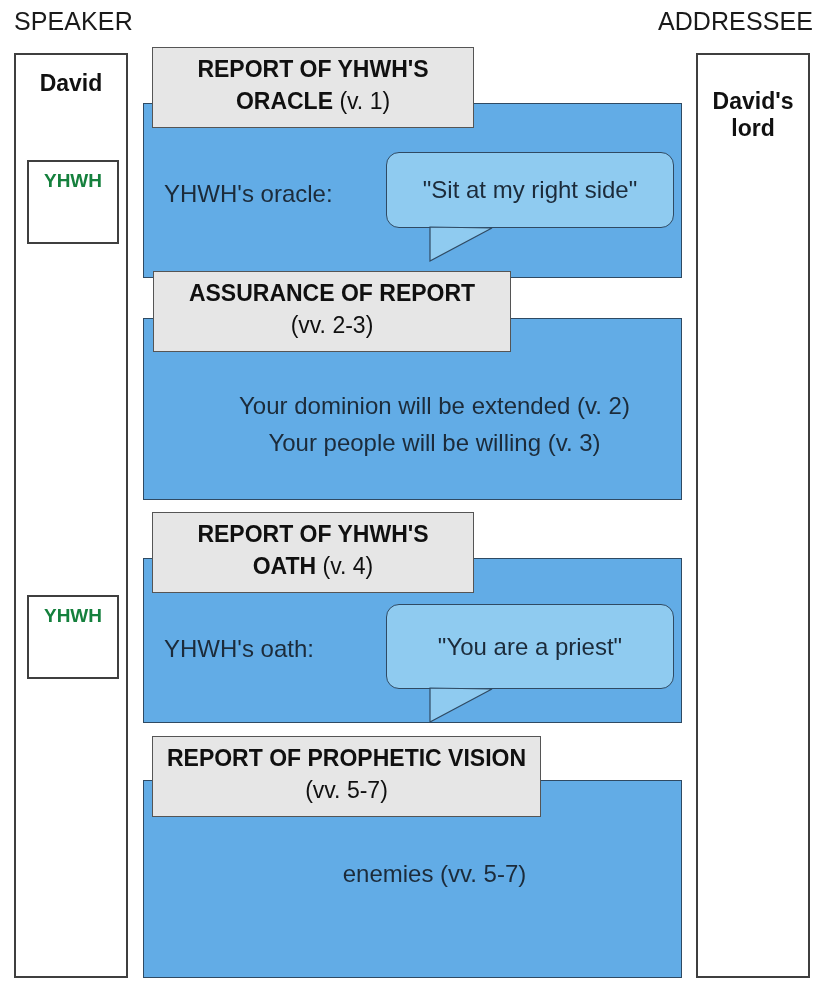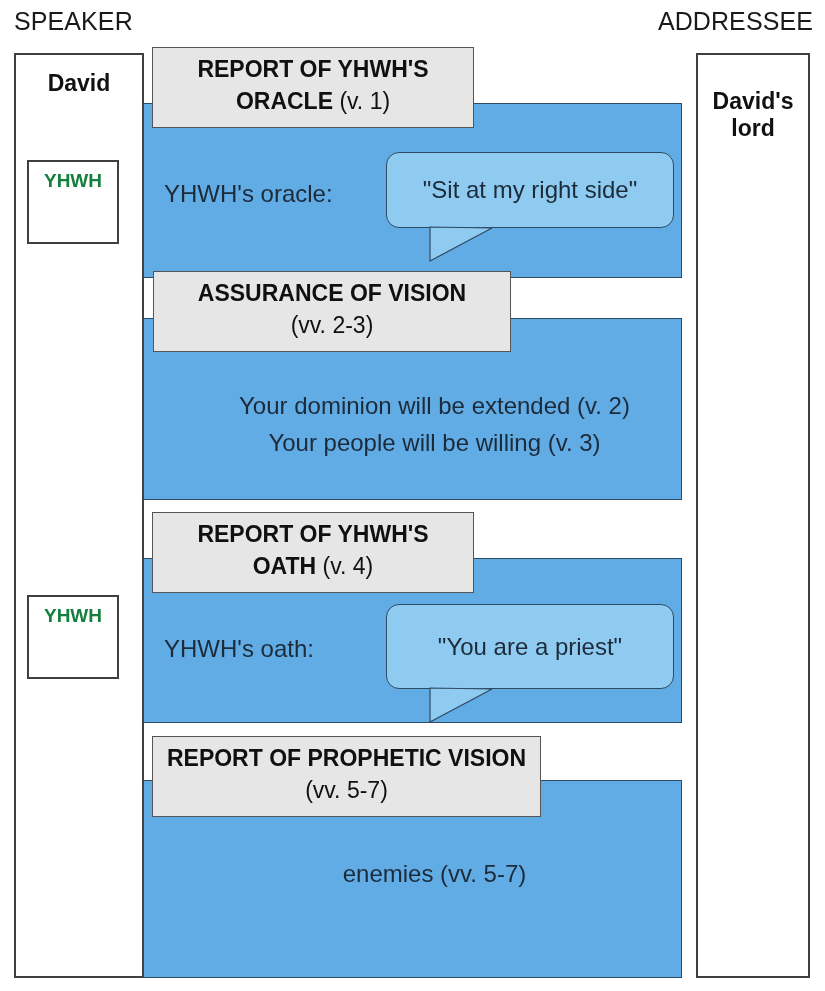--- a/index.html
+++ b/index.html
@@ -32,21 +32,21 @@
   #speaker-header { left: 14px; top: 7px; }
   #addressee-header { right: 12px; top: 7px; }
 
   
   .participant-col {
     position: absolute;
     background: #ffffff;
     border: 2px solid #3f3f3f;
     box-sizing: border-box;
   }
-  #speaker-col  { left: 14px;  top: 53px; width: 130px; height: 925px; }
+  #speaker-col  { left: 14px;  top: 53px; width: 114px; height: 925px; }
   #addressee-col{ left: 696px; top: 53px; width: 114px; height: 925px; }
 
   .participant-name {
     position: absolute;
     left: 0; right: 0;
     text-align: center;
     font-size: 23px;
     font-weight: bold;
     color: #111111;
     line-height: 1.17;
@@ -201,21 +201,21 @@
     <span class="verse">(v. 1)</span>
   </div>
 
   <div class="block" id="block-2">
     <div class="block-body" id="block-2-body">
       <div>Your dominion will be extended (v. 2)</div>
       <div>Your people will be willing (v. 3)</div>
     </div>
   </div>
   <div class="label-box" id="label-2">
-    <b>ASSURANCE OF VISION</b><br>
+    <b>ASSURANCE OF REPORT</b><br>
     <span class="verse">(vv. 2-3)</span>
   </div>
 
   <div class="block" id="block-3">
     <div class="lead-in" id="block-3-lead">YHWH's oath:</div>
   </div>
   <div class="bubble" id="bubble-3">
     <span>"You are a priest"</span>
   </div>
   <svg class="bubble-tail" id="tail-3" viewBox="0 0 110 40">

